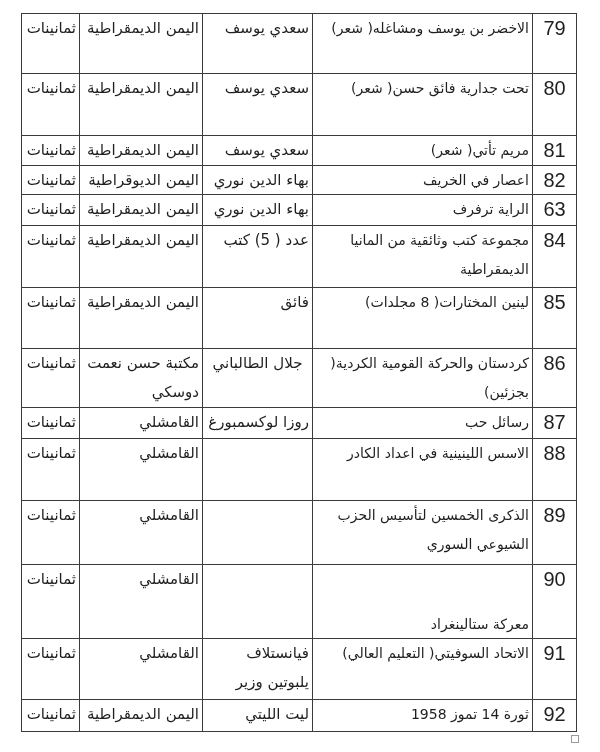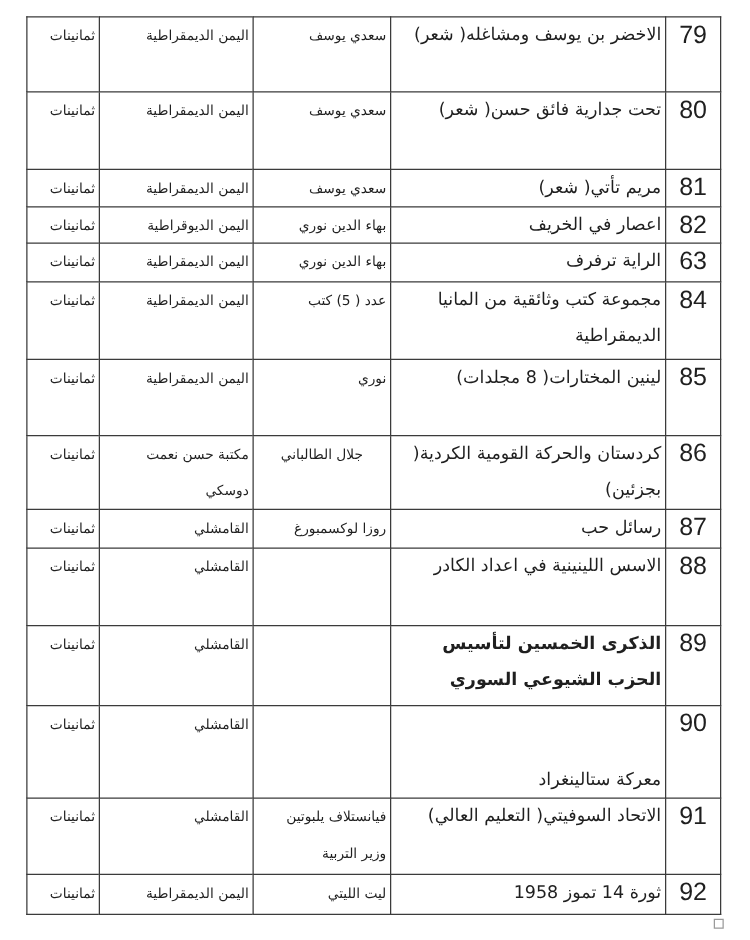--- a/index.html
+++ b/index.html
@@ -27,21 +27,21 @@
     text-align:right;
     white-space:normal;
   }
   td.c-num .box{
     text-align:center;
     font-family:Liberation Sans, sans-serif;
     font-size:20px;
     padding:0 1px;
   }
   td.c-title .box{font-size:14px;}
-  td.c-author .box,td.c-place .box,td.c-era .box{font-size:11px;}
+  td.c-author .box,td.c-place .box,td.c-era .box{font-size:15px;}
   .anchor-marker{
     position:absolute;
     left:571px;top:735px;
     width:6px;height:6px;
     border:1px solid #9a9a9a;
     background:#ffffff;
   }
 </style>
 </head>
 <body>
@@ -160,21 +160,21 @@
           </td>
         </tr>
         <tr>
           <td class="c-num">
             <div class="box" style="height: 60px;">85</div>
           </td>
           <td class="c-title">
             <div class="box" style="height: 60px;">لينين المختارات( 8 مجلدات)</div>
           </td>
           <td class="c-author">
-            <div class="box" style="height: 60px;">نوري</div>
+            <div class="box" style="height: 60px;">فائق</div>
           </td>
           <td class="c-place">
             <div class="box" style="height: 60px;">اليمن الديمقراطية</div>
           </td>
           <td class="c-era">
             <div class="box" style="height: 60px;">ثمانينات</div>
           </td>
         </tr>
         <tr>
           <td class="c-num">
@@ -225,21 +225,21 @@
           </td>
           <td class="c-era">
             <div class="box" style="height: 61px;">ثمانينات</div>
           </td>
         </tr>
         <tr>
           <td class="c-num">
             <div class="box" style="height: 63px;">89</div>
           </td>
           <td class="c-title">
-            <div class="box" style="height: 63px; font-weight: bold;">الذكرى الخمسين لتأسيس الحزب الشيوعي السوري</div>
+            <div class="box" style="height: 63px;">الذكرى الخمسين لتأسيس الحزب الشيوعي السوري</div>
           </td>
           <td class="c-author">
             <div class="box" style="height: 63px;"></div>
           </td>
           <td class="c-place">
             <div class="box" style="height: 63px;">القامشلي</div>
           </td>
           <td class="c-era">
             <div class="box" style="height: 63px;">ثمانينات</div>
           </td>

